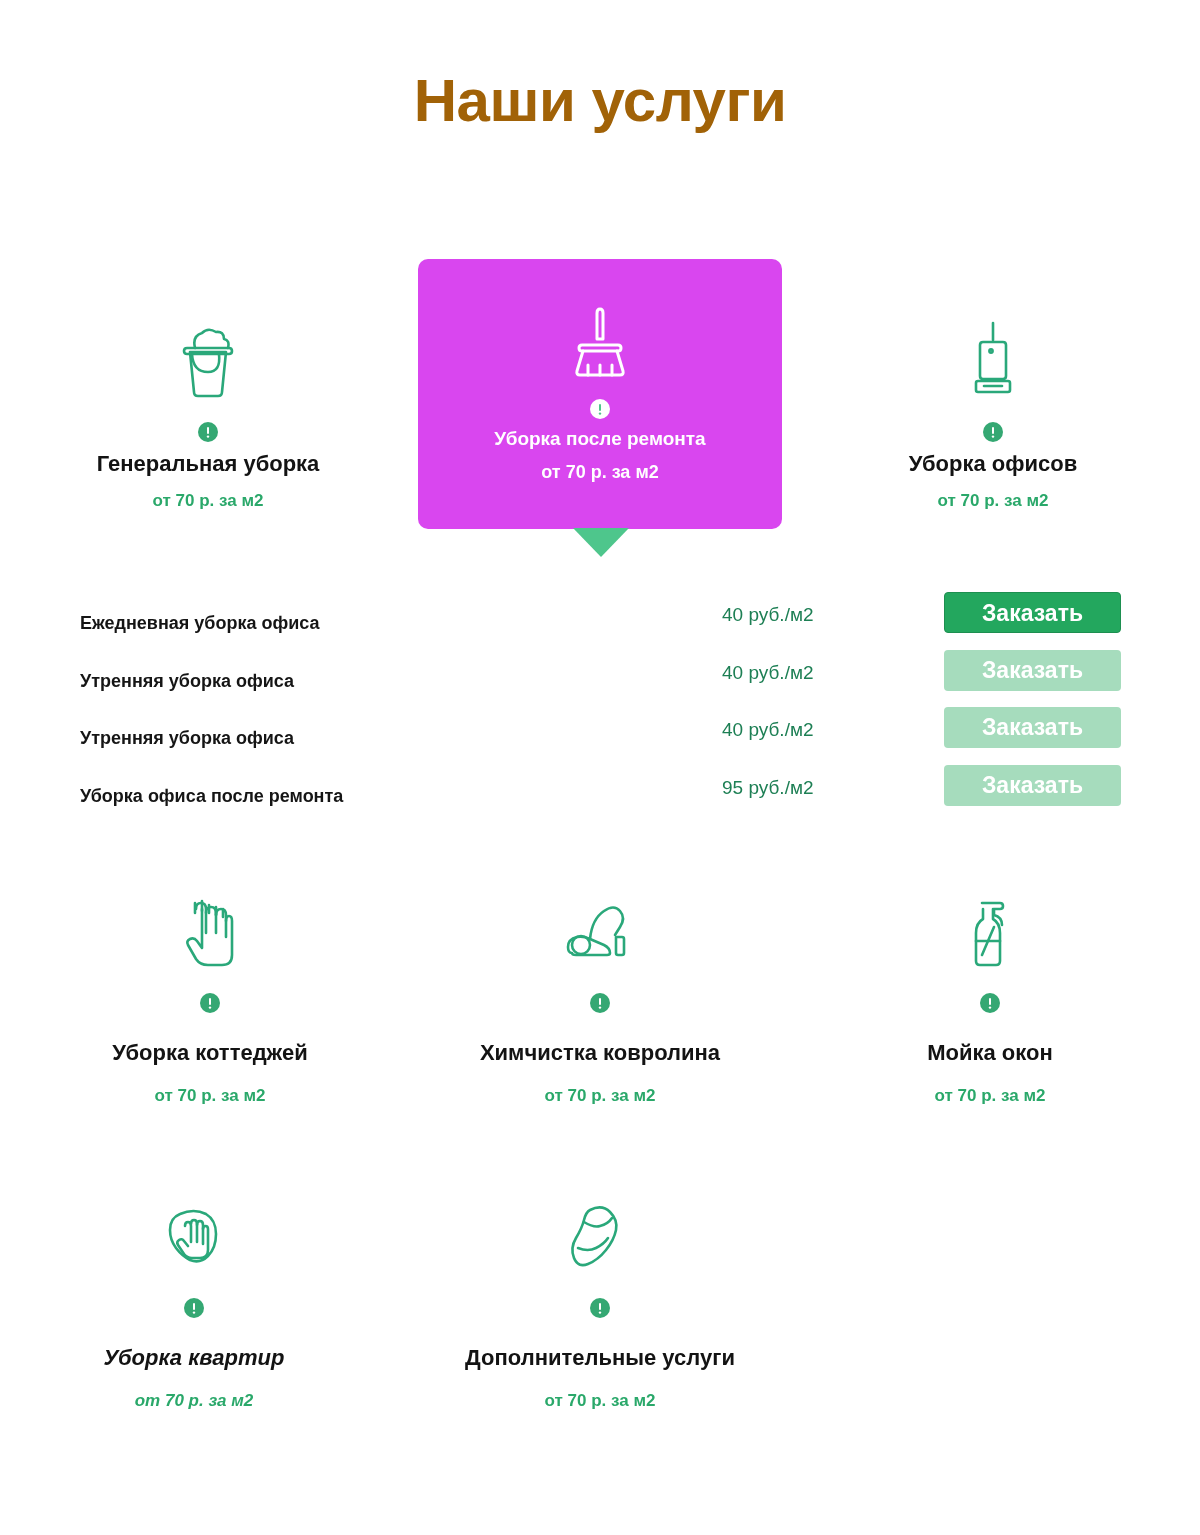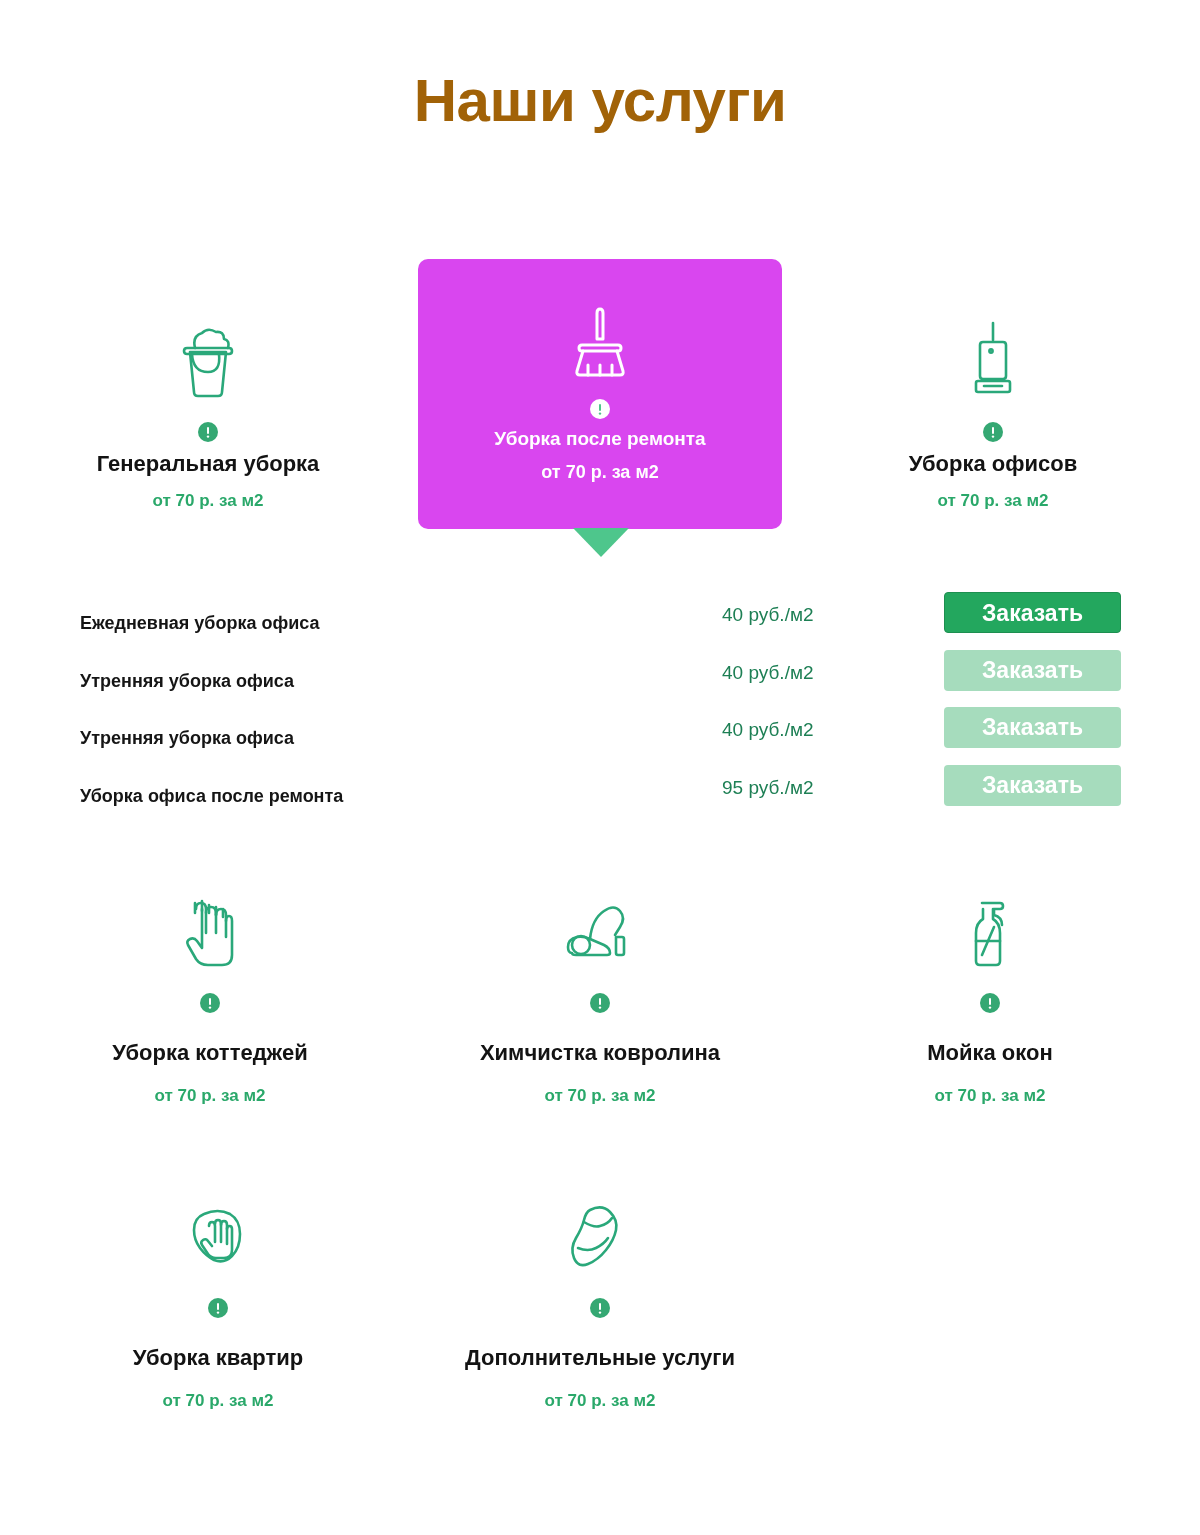--- a/index.html
+++ b/index.html
@@ -383,21 +383,21 @@
         <circle cx="10" cy="14.6" r="1.2" fill="#ffffff" stroke="none"></circle>
       </svg>
     </div>
     <div class="svc-name">Мойка окон</div>
     <div class="svc-price">от 70 р. за м2</div>
   </div>
 </div>
 
 <div class="grid-row" id="grid-row-3">
 
-  <div class="svc" style="left:68px; top:0;">
+  <div class="svc" style="left:44px; top:0;font-style:italic;">
     <div class="icon-wrap">
       <svg width="72" height="84" viewBox="0 0 72 84" class="ico-green" aria-hidden="true">
         <path d="M22 16 Q12 20 12 32 Q12 42 18 50 Q24 58 32 62 Q42 66 50 58 Q58 50 58 36 Q58 22 48 16 Q36 10 22 16 Z"></path>
         <path d="M27 28 Q27 24 30 24 Q33 24 33 28 L33 44"></path>
         <path d="M33 26 Q33 22 36 22 Q39 22 39 26 L39 44"></path>
         <path d="M39 27 Q39 23 42 23 Q45 23 45 27 L45 46"></path>
         <path d="M45 31 Q45 28 47.5 28 Q50 28 50 31 L50 52 Q50 60 42 60 L34 60 Q29 60 26 56 L20 47 Q18 44 21 42 Q24 40 26 43 L30 48"></path>
       </svg>
     </div>
     <div class="badge">

